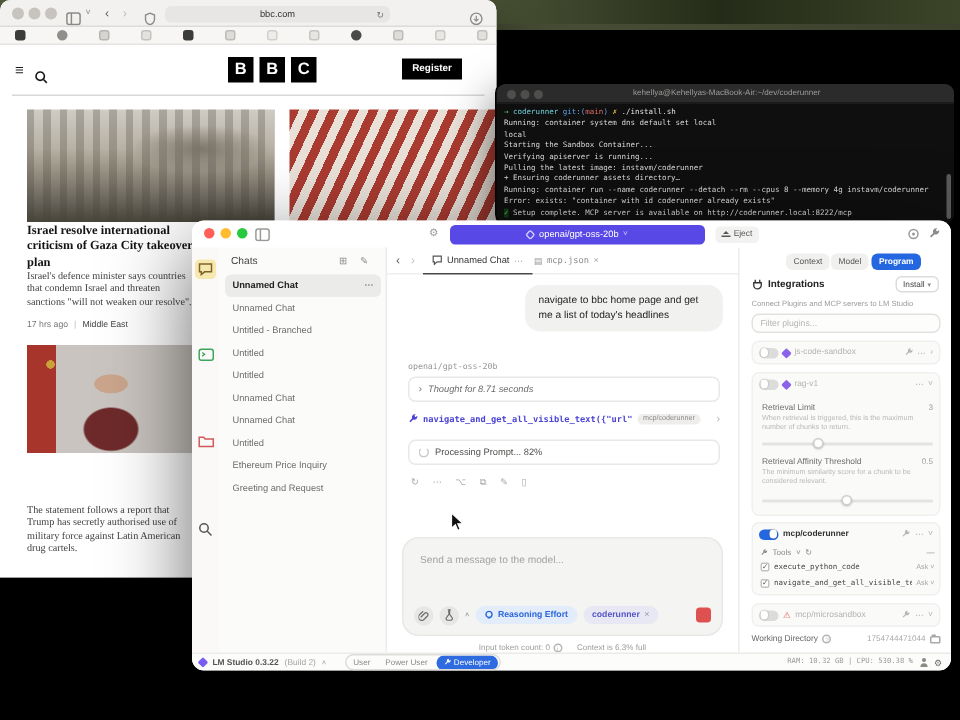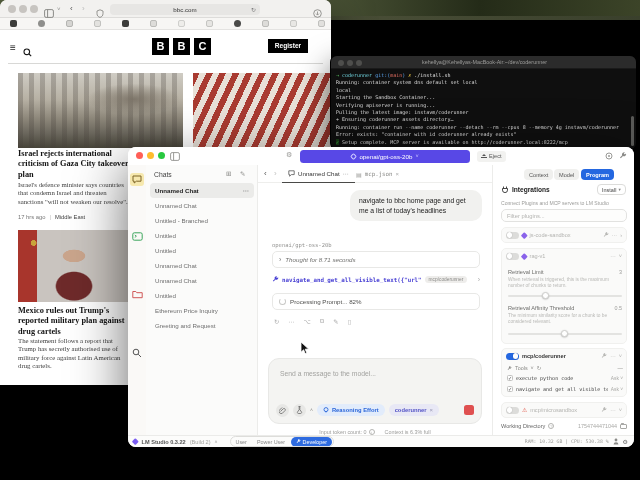--- a/index.html
+++ b/index.html
@@ -195,30 +195,29 @@
           </svg></span>
       <span class="bbc-block" style="left:152px;top:8px">B</span>
       <span class="bbc-block" style="left:173px;top:8px">B</span>
       <span class="bbc-block" style="left:194px;top:8px">C</span>
       <div class="abs" style="left:268px;top:9px;width:40px;height:14px;background:#000;color:#fff;font-size:6.6px;font-weight:bold;text-align:center;line-height:14px">Register</div>
       <div class="abs" style="left:8px;top:33px;width:315px;height:1px;background:#d8d8d6"></div>
 
       <div id="gaza" class="abs" style="left:18px;top:43px;width:165px;height:75px"></div>
       <div id="heroimg" class="abs" style="left:193px;top:43px;width:138px;height:200px"></div>
 
-      <div class="abs serif" style="left:18px;top:119px;width:116px;font-size:8.3px;line-height:10.4px;font-weight:bold;color:#141414">Israel rejects international criticism of Gaza City takeover plan</div>
+      <div class="abs serif" style="left:18px;top:119px;width:116px;font-size:8.3px;line-height:10.4px;font-weight:bold;color:#141414">Israel resolve international criticism of Gaza City takeover plan</div>
       <div class="abs serif" style="left:18px;top:151px;width:112px;font-size:6.8px;line-height:8.4px;color:#3f3f3f">Israel's defence minister says countries that condemn Israel and threaten sanctions "will not weaken our resolve".</div>
       <div class="abs flex" style="left:18px;top:184px;gap:4px;font-size:5.8px">
         <span style="color:#767676">17 hrs ago</span>
         <span style="color:#bbb">|</span>
         <span style="color:#444">Middle East</span>
       </div>
 
       <div id="meximg" class="abs" style="left:18px;top:200px;width:112px;height:72px"></div>
-      <div class="abs serif" style="left:18px;top:276px;width:116px;font-size:8.3px;line-height:10.4px;font-weight:bold;color:#141414">Mexico rules out Trump's reported military plan against drug cartels</div>
       <div class="abs serif" style="left:18px;top:307px;width:112px;font-size:6.8px;line-height:8.4px;color:#3f3f3f">The statement follows a report that Trump has secretly authorised use of military force against Latin American drug cartels.</div>
     </div>
   </div>
 
   <div id="term" class="abs">
     <div id="termtb" class="abs">
       <span class="dot" style="left:7px;top:3.5px;width:6px;height:6px;background:#4e4e4c"></span>
       <span class="dot" style="left:16px;top:3.5px;width:6px;height:6px;background:#4e4e4c"></span>
       <span class="dot" style="left:25px;top:3.5px;width:6px;height:6px;background:#4e4e4c"></span>
       <span class="abs" style="left:0;right:0;top:3px;text-align:center;font-size:5.4px;color:#9c9c9a">kehellya@Kehellyas-MacBook-Air:~/dev/coderunner</span>

